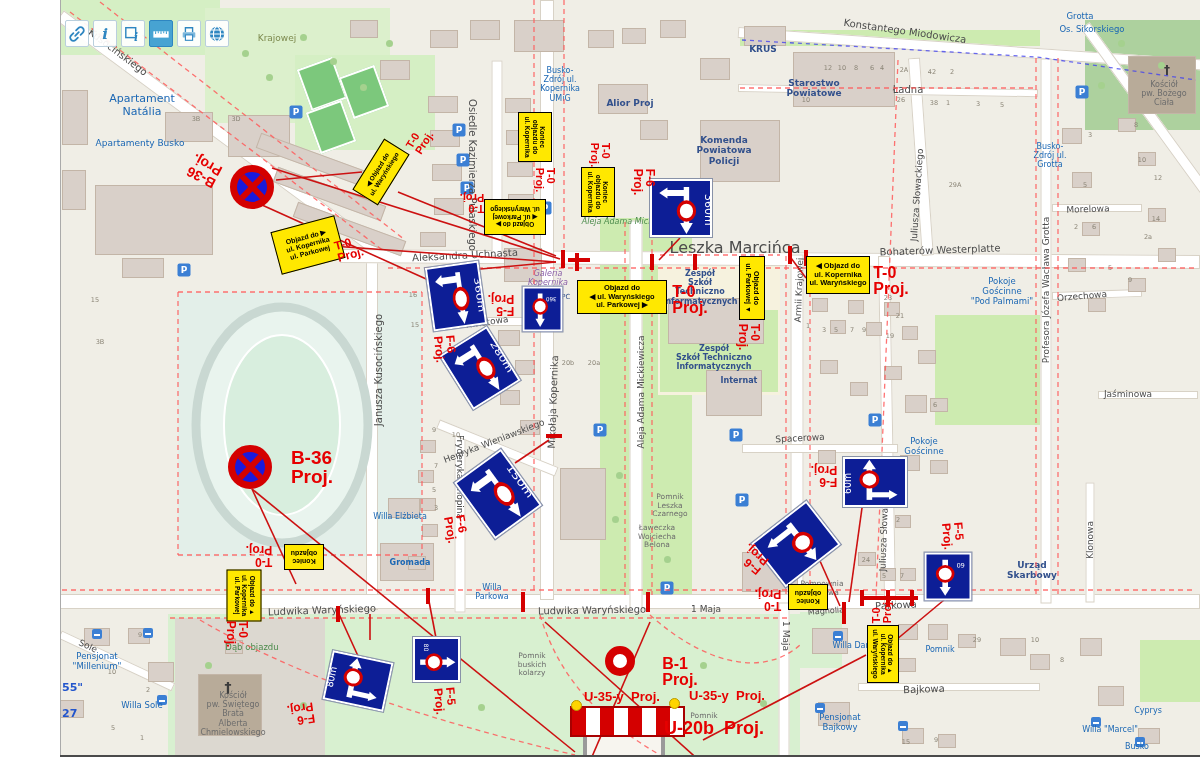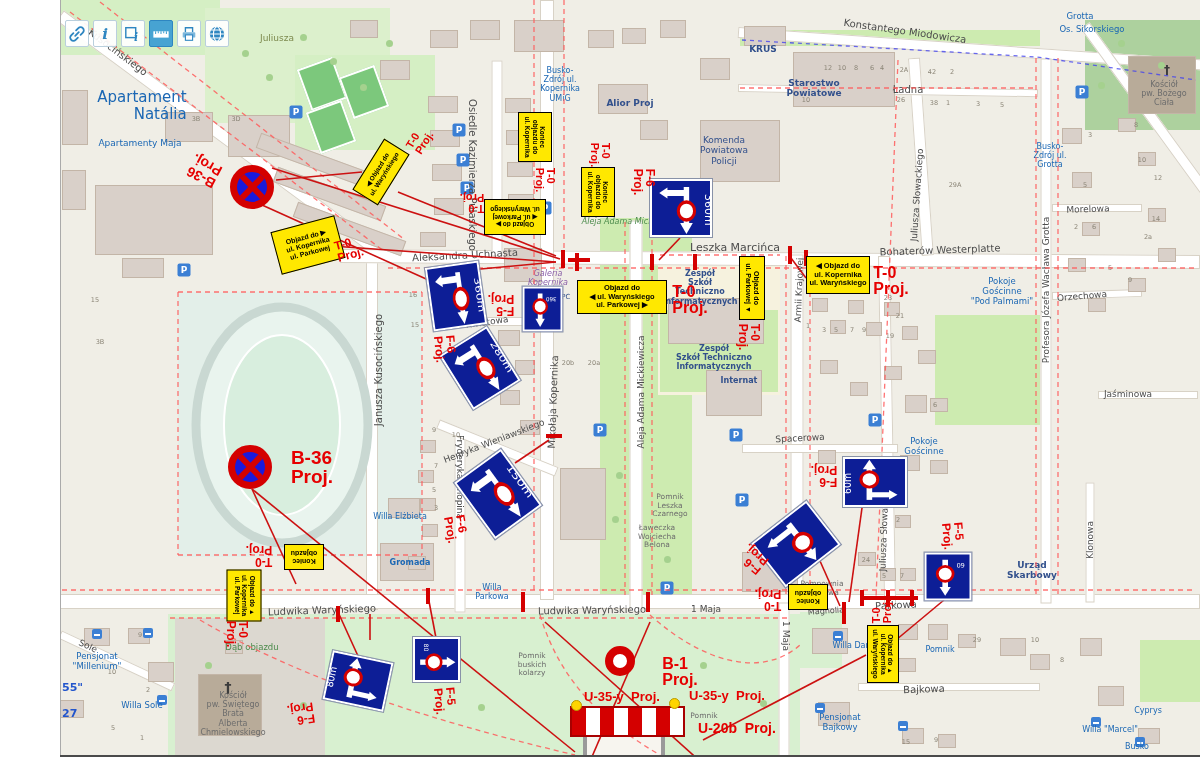--- a/index.html
+++ b/index.html
@@ -291,21 +291,21 @@
       <div class="bedi" style="left: 162px; top: 700px; transform: translate(-50%, -50%);"></div>
       <div class="bedi" style="left: 838px; top: 636px; transform: translate(-50%, -50%);"></div>
       <div class="bedi" style="left: 820px; top: 708px; transform: translate(-50%, -50%);"></div>
       <div class="bedi" style="left: 903px; top: 726px; transform: translate(-50%, -50%);"></div>
       <div class="bedi" style="left: 1096px; top: 722px; transform: translate(-50%, -50%);"></div>
       <div class="bedi" style="left: 1140px; top: 742px; transform: translate(-50%, -50%);"></div>
       <div class="street" style="font-size: 10px; left: 118px; top: 52px; transform: translate(-50%, -50%) rotate(37deg);">Kusocińskiego</div>
       <div class="street" style="font-size: 10px; left: 378px; top: 370px; transform: translate(-50%, -50%) rotate(-90deg);">Janusza Kusocińskiego</div>
       <div class="street" style="font-size: 10px; left: 472px; top: 175px; transform: translate(-50%, -50%) rotate(90deg);">Osiedle Kazimierza Pułaskiego</div>
       <div class="street" style="font-size: 10px; left: 465px; top: 255px; transform: translate(-50%, -50%) rotate(-3deg);">Aleksandra Uchnasta</div>
-      <div class="street" style="font-size: 11px; left: 735px; top: 247px; transform: translate(-50%, -50%);">Leszka Marcińca</div>
+      <div class="street" style="font-size: 16px; left: 735px; top: 247px; transform: translate(-50%, -50%);">Leszka Marcińca</div>
       <div class="street" style="font-size: 10px; left: 940px; top: 250px; transform: translate(-50%, -50%) rotate(-2deg);">Bohaterów Westerplatte</div>
       <div class="street" style="font-size: 10px; left: 905px; top: 31px; transform: translate(-50%, -50%) rotate(8deg);">Konstantego Miodowicza</div>
       <div class="street" style="font-size: 10px; left: 908px; top: 89px; transform: translate(-50%, -50%);">Ładna</div>
       <div class="street" style="font-size: 9px; left: 1088px; top: 209px; transform: translate(-50%, -50%) rotate(-2deg);">Morelowa</div>
       <div class="street" style="font-size: 9px; left: 1082px; top: 296px; transform: translate(-50%, -50%) rotate(-5deg);">Orzechowa</div>
       <div class="street" style="font-size: 9px; left: 1128px; top: 394px; transform: translate(-50%, -50%);">Jaśminowa</div>
       <div class="street" style="font-size: 9px; left: 1090px; top: 540px; transform: translate(-50%, -50%) rotate(-90deg);">Klonowa</div>
       <div class="street" style="font-size: 9px; left: 1046px; top: 290px; transform: translate(-50%, -50%) rotate(-90deg);">Profesora Józefa Wacława Grotta</div>
       <div class="street" style="font-size: 9px; left: 917px; top: 195px; transform: translate(-50%, -50%) rotate(-86deg);">Juliusza Słowackiego</div>
       <div class="street" style="font-size: 9px; left: 884px; top: 525px; transform: translate(-50%, -50%) rotate(-88deg);">Juliusza Słowackiego</div>
@@ -317,32 +317,32 @@
       <div class="street" style="font-size: 9px; left: 487px; top: 322px; transform: translate(-50%, -50%) rotate(-8deg);">Kwiatowa</div>
       <div class="street" style="font-size: 9px; left: 800px; top: 438px; transform: translate(-50%, -50%) rotate(-3deg);">Spacerowa</div>
       <div class="street" style="font-size: 10px; left: 322px; top: 610px; transform: translate(-50%, -50%) rotate(-2deg);">Ludwika Waryńskiego</div>
       <div class="street" style="font-size: 10px; left: 592px; top: 610px; transform: translate(-50%, -50%) rotate(-1deg);">Ludwika Waryńskiego</div>
       <div class="street" style="font-size: 9px; left: 706px; top: 609px; transform: translate(-50%, -50%);">1 Maja</div>
       <div class="street" style="font-size: 9px; left: 786px; top: 636px; transform: translate(-50%, -50%) rotate(90deg);">1 Maja</div>
       <div class="street" style="font-size: 10px; left: 896px; top: 605px; transform: translate(-50%, -50%) rotate(-3deg);">Parkowa</div>
       <div class="street" style="font-size: 10px; left: 924px; top: 689px; transform: translate(-50%, -50%) rotate(-2deg);">Bajkowa</div>
       <div class="street" style="font-size: 8px; left: 826px; top: 611px; transform: translate(-50%, -50%) rotate(-4deg);">Magnolia</div>
       <div class="street" style="font-size: 9px; left: 88px; top: 646px; transform: translate(-50%, -50%) rotate(25deg);">Sole</div>
-      <div class="place" style="color: rgb(125, 138, 78); font-size: 9px; left: 277px; top: 38px; transform: translate(-50%, -50%);">Juliusza</div>
-      <div class="place" style="color: rgb(27, 103, 180); font-size: 15px; left: 142px; top: 106px; transform: translate(-50%, -50%); text-align: right;">Apartament
+      <div class="place" style="color: rgb(125, 138, 78); font-size: 9px; left: 277px; top: 38px; transform: translate(-50%, -50%);">Krajowej</div>
+      <div class="place" style="color: rgb(27, 103, 180); font-size: 11px; left: 142px; top: 106px; transform: translate(-50%, -50%);">Apartament
 Natália</div>
-      <div class="place" style="color: rgb(27, 103, 180); font-size: 9px; left: 140px; top: 143px; transform: translate(-50%, -50%);">Apartamenty Maja</div>
+      <div class="place" style="color: rgb(27, 103, 180); font-size: 9px; left: 140px; top: 143px; transform: translate(-50%, -50%);">Apartamenty Busko</div>
       <div class="place" style="color: rgb(27, 103, 180); font-size: 8px; left: 560px; top: 84px; transform: translate(-50%, -50%);">Busko-
 Zdrój ul.
 Kopernika
 UMiG</div>
       <div class="place" style="color: rgb(50, 80, 140); font-size: 9px; font-weight: bold; left: 763px; top: 49px; transform: translate(-50%, -50%);">KRUS</div>
       <div class="place" style="color: rgb(50, 80, 140); font-size: 9px; font-weight: bold; left: 814px; top: 88px; transform: translate(-50%, -50%);">Starostwo
 Powiatowe</div>
-      <div class="place" style="color: rgb(50, 80, 140); font-size: 9px; font-weight: normal; left: 724px; top: 151px; transform: translate(-50%, -50%);">Komenda
+      <div class="place" style="color: rgb(50, 80, 140); font-size: 9px; font-weight: bold; left: 724px; top: 151px; transform: translate(-50%, -50%);">Komenda
 Powiatowa
 Policji</div>
       <div class="place" style="color: rgb(50, 80, 140); font-size: 9px; font-weight: bold; left: 630px; top: 103px; transform: translate(-50%, -50%);">Alior Proj</div>
       <div class="place" style="color: rgb(138, 95, 168); font-size: 8px; font-style: italic; left: 548px; top: 278px; transform: translate(-50%, -50%);">Galeria
 Kopernika</div>
       <div class="place" style="color: rgb(50, 80, 140); font-size: 7px; left: 563px; top: 297px; transform: translate(-50%, -50%);">OPC</div>
       <div class="place" style="color: rgb(50, 80, 140); font-size: 8px; font-weight: bold; left: 700px; top: 287px; transform: translate(-50%, -50%);">Zespół
 Szkół
 Techniczno
 Informatycznych</div>
@@ -649,21 +649,21 @@
       <div class="board z6" style="left: 854px; top: 638px; width: 58px; height: 32px; transform: rotate(90deg); font-size: 6.5px;">
         <div>Objazd do ▲</div>
         <div>ul. Kopernika</div>
         <div>ul. Waryńskiego</div>
       </div>
       <div class="barrier z6" style="left: 570px; top: 706px; width: 115px; height: 31px;"></div>
       <div class="lamp z7" style="left: 571px; top: 700px;"></div>
       <div class="lamp z7" style="left: 669px; top: 698px;"></div>
       <div class="rlab z7" style="font-size: 13px; left: 622px; top: 697px; transform: translate(-50%, -50%);">U-35-y  Proj.</div>
       <div class="rlab z7" style="font-size: 13px; left: 727px; top: 696px; transform: translate(-50%, -50%);">U-35-y  Proj.</div>
-      <div class="rlab z7" style="font-size: 14px; left: 737px; top: 728px; transform: translate(-50%, -50%);">U-20b  Proj.</div>
+      <div class="rlab z7" style="font-size: 18px; left: 714px; top: 728px; transform: translate(-50%, -50%);">U-20b  Proj.</div>
       <div class="area" style="left: 544px; top: 291px; width: 10px; height: 10px; background: rgb(59, 127, 212); border-radius: 2px;"></div>
     </div>
 
   <div id="strip-left"></div>
   <div id="strip-bottom">
       <div class="bline"></div>
     </div>
 
   <span class="edge-lab" style="left:62px;top:681px;">55"</span>
   <span class="edge-lab" style="left:62px;top:707px;">27</span>

